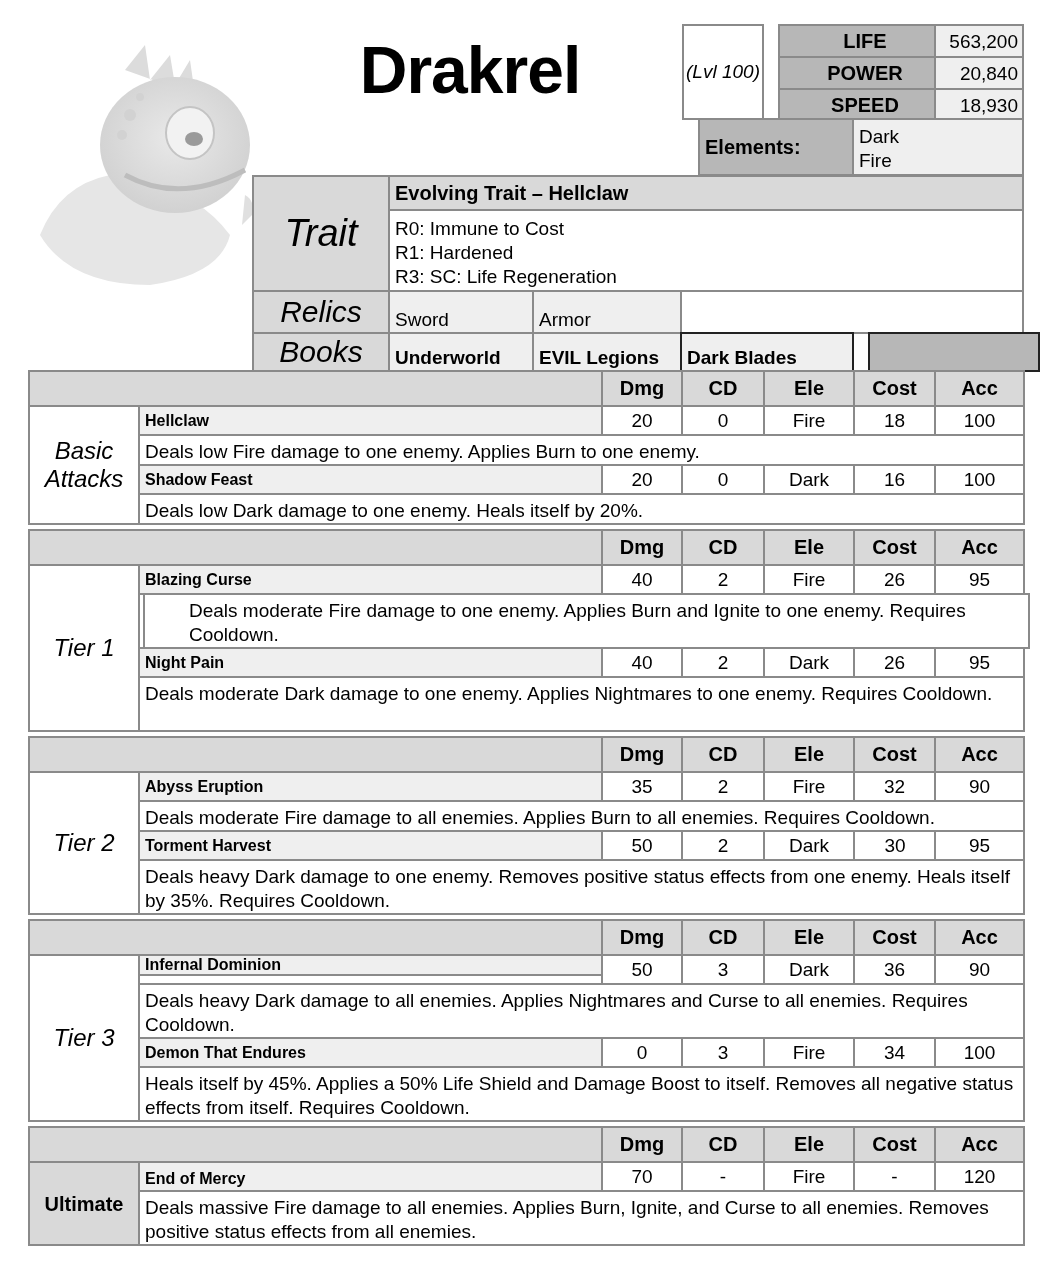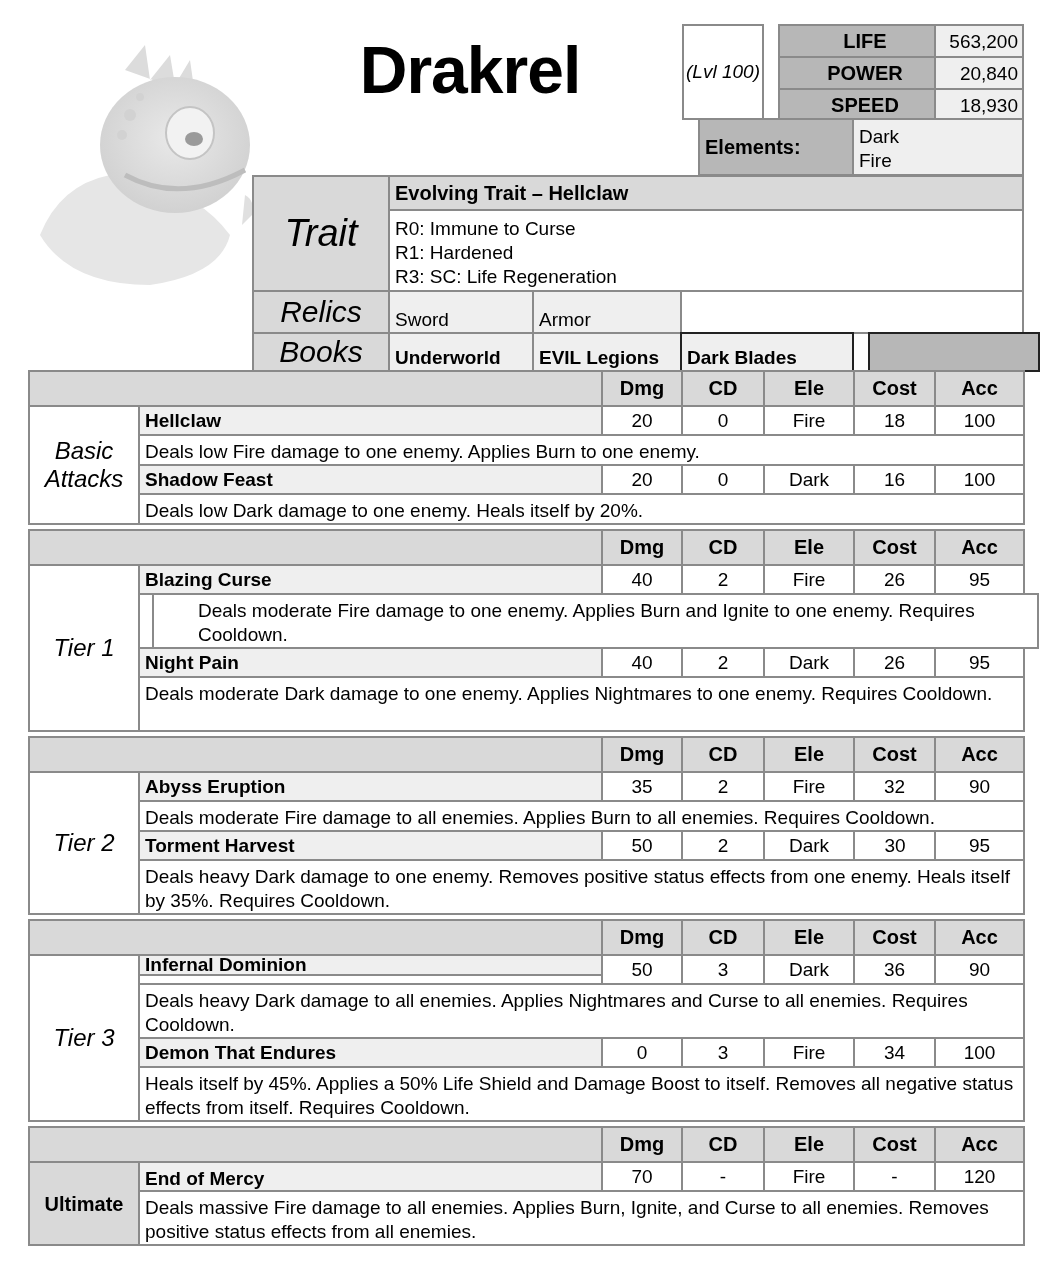--- a/index.html
+++ b/index.html
@@ -15,21 +15,21 @@
   .it { font-style:italic; }
   .center { display:flex; align-items:center; justify-content:center; text-align:center; }
   .vcenter { display:flex; align-items:center; }
   .title { font-size:66px; font-weight:bold; letter-spacing:-1px; }
   .f19 { font-size:19px; }
   .f20 { font-size:20px; }
   .f24 { font-size:24px; }
   .f30 { font-size:30px; }
   .f38 { font-size:38px; }
   .desc { font-size:19px; padding:4px 5px 0 5px; line-height:24px; }
-  .name { font-size:19px; font-weight:bold; padding-left:5px; }
+  .name { font-size:16px; font-weight:bold; padding-left:5px; }
   .num { font-size:19px; }
   .mascot { position:absolute; left:30px; top:35px; width:230px; height:260px; }
 </style>
 </head>
 <body>
 
 <svg class="mascot" viewBox="0 0 230 260">
   <defs>
     <radialGradient id="g1" cx="50%" cy="45%" r="60%">
       <stop offset="0%" stop-color="#e9e9e9"></stop>
@@ -63,21 +63,21 @@
 
 <div class="cell c-dark vcenter bold f20" style="left:682px; top:118px; width:172px; height:58px; padding-left:5px;">Elements:</div>
 <div class="cell c-light f19" style="left:852px; top:118px; width:172px; height:58px; padding:5px 0 0 5px; line-height:24px;">
   <div>Dark</div>
   <div>Fire</div>
 </div>
 
 <div class="cell c-grey center it f38" style="left:252px; top:175px; width:138px; height:117px;">Trait</div>
 <div class="cell c-grey vcenter bold f20" style="left:388px; top:175px; width:636px; height:36px; padding-left:5px;">Evolving Trait – Hellclaw</div>
 <div class="cell c-white f19" style="left:388px; top:209px; width:636px; height:83px; padding:6px 5px 0 5px; line-height:24px;">
-  <div>R0: Immune to Curse</div>
+  <div>R0: Immune to Cost</div>
   <div>R1: Hardened</div>
   <div>R3: SC: Life Regeneration</div>
 </div>
 
 <div class="cell c-grey center it f30" style="left:252px; top:290px; width:138px; height:44px;">Relics</div>
 <div class="cell c-light f19" style="left:388px; top:290px; width:146px; height:44px; padding:17px 0 0 5px;">Sword</div>
 <div class="cell c-light f19" style="left:532px; top:290px; width:150px; height:44px; padding:17px 0 0 5px;">Armor</div>
 <div class="cell c-white f19" style="left:680px; top:290px; width:344px; height:44px;"></div>
 
 <div class="cell c-grey center it f30" style="left:252px; top:332px; width:138px; height:40px;">Books</div>
@@ -116,21 +116,21 @@
     <div class="cell c-grey center bold f20" style="left: 681px; top: 529px; width: 84px; height: 37px;">CD</div>
     <div class="cell c-grey center bold f20" style="left: 763px; top: 529px; width: 92px; height: 37px;">Ele</div>
     <div class="cell c-grey center bold f20" style="left: 853px; top: 529px; width: 83px; height: 37px;">Cost</div>
     <div class="cell c-grey center bold f20" style="left: 934px; top: 529px; width: 91px; height: 37px;">Acc</div>
     <div class="cell c-light vcenter name" style="left: 138px; top: 564px; width: 465px; height: 31px;">Blazing Curse</div>
     <div class="cell c-white center num" style="left: 601px; top: 564px; width: 82px; height: 31px;">40</div>
     <div class="cell c-white center num" style="left: 681px; top: 564px; width: 84px; height: 31px;">2</div>
     <div class="cell c-white center num" style="left: 763px; top: 564px; width: 92px; height: 31px;">Fire</div>
     <div class="cell c-white center num" style="left: 853px; top: 564px; width: 83px; height: 31px;">26</div>
     <div class="cell c-white center num" style="left: 934px; top: 564px; width: 91px; height: 31px;">95</div>
-    <div class="cell c-white desc" style="left: 152px; top: 593px; width: 887px; height: 56px; padding-left: 44px;">Deals moderate Fire damage to one enemy. Applies Burn and Ignite to one enemy. Requires Cooldown.</div>
+    <div class="cell c-white desc" style="left: 143px; top: 593px; width: 887px; height: 56px; padding-left: 44px;">Deals moderate Fire damage to one enemy. Applies Burn and Ignite to one enemy. Requires Cooldown.</div>
     <div class="cell c-light vcenter name" style="left: 138px; top: 647px; width: 465px; height: 31px;">Night Pain</div>
     <div class="cell c-white center num" style="left: 601px; top: 647px; width: 82px; height: 31px;">40</div>
     <div class="cell c-white center num" style="left: 681px; top: 647px; width: 84px; height: 31px;">2</div>
     <div class="cell c-white center num" style="left: 763px; top: 647px; width: 92px; height: 31px;">Dark</div>
     <div class="cell c-white center num" style="left: 853px; top: 647px; width: 83px; height: 31px;">26</div>
     <div class="cell c-white center num" style="left: 934px; top: 647px; width: 91px; height: 31px;">95</div>
     <div class="cell c-white desc" style="left: 138px; top: 676px; width: 887px; height: 56px;">Deals moderate Dark damage to one enemy. Applies Nightmares to one enemy. Requires Cooldown.</div>
     <div class="cell c-white it f24 center" style="left: 28px; top: 564px; width: 112px; height: 168px; line-height: 28px; flex-direction: column;">Tier 1</div>
     <div class="cell c-grey" style="left: 28px; top: 736px; width: 575px; height: 37px;"></div>
     <div class="cell c-grey center bold f20" style="left: 601px; top: 736px; width: 82px; height: 37px;">Dmg</div>

